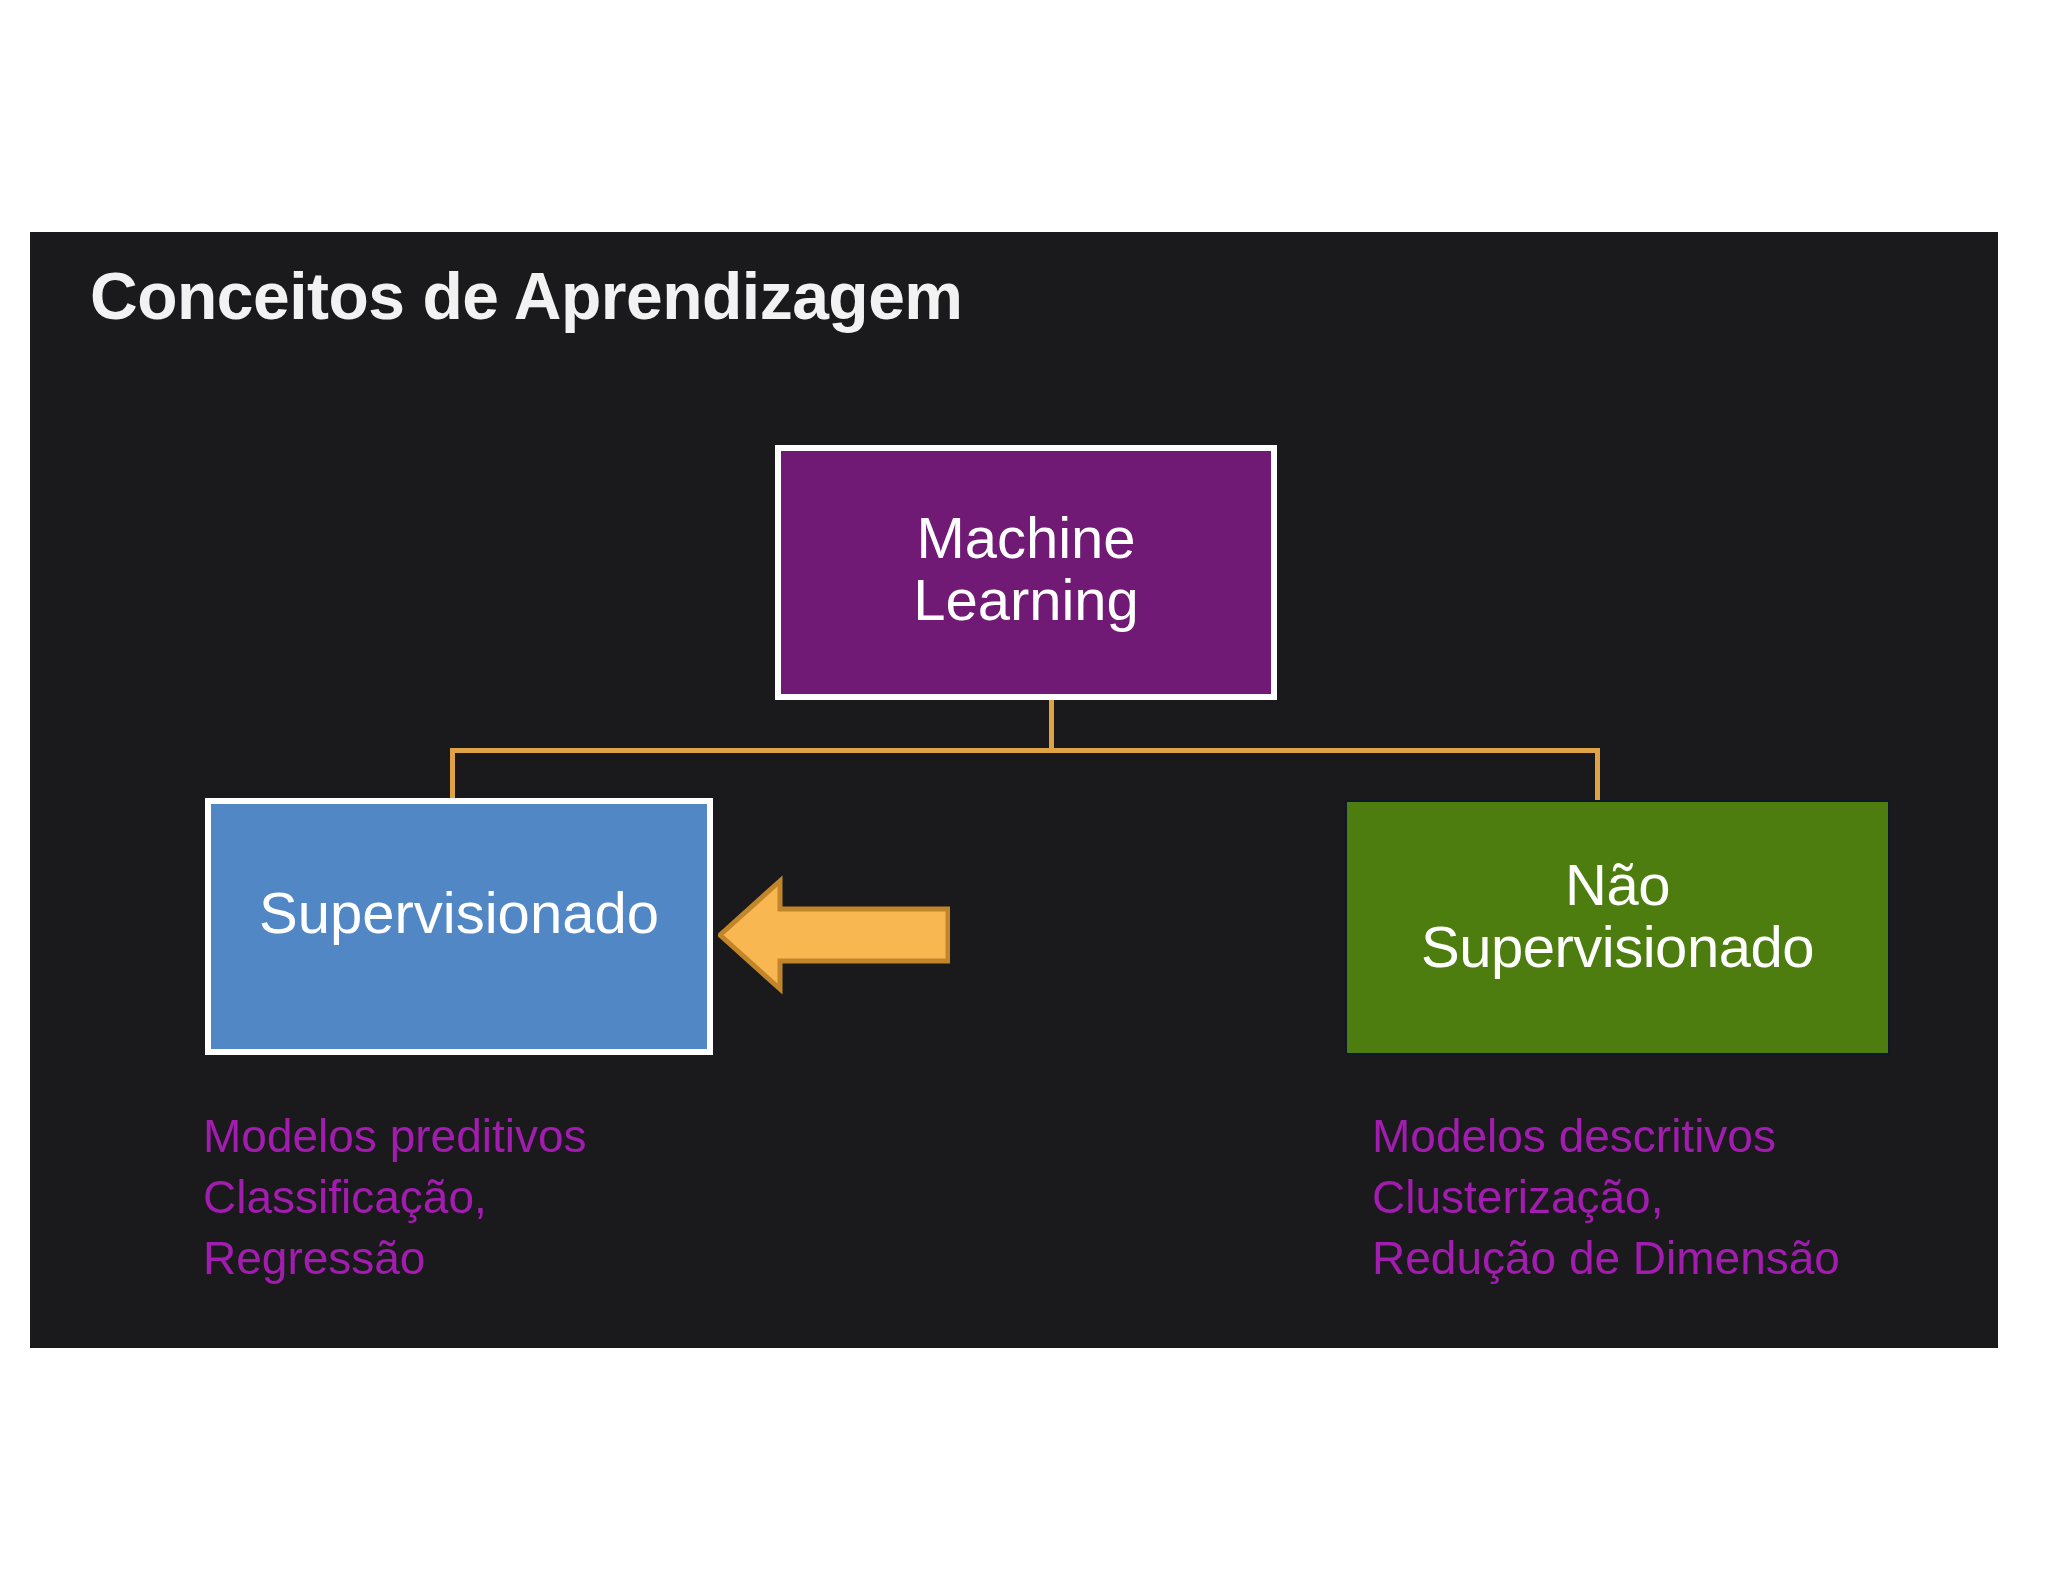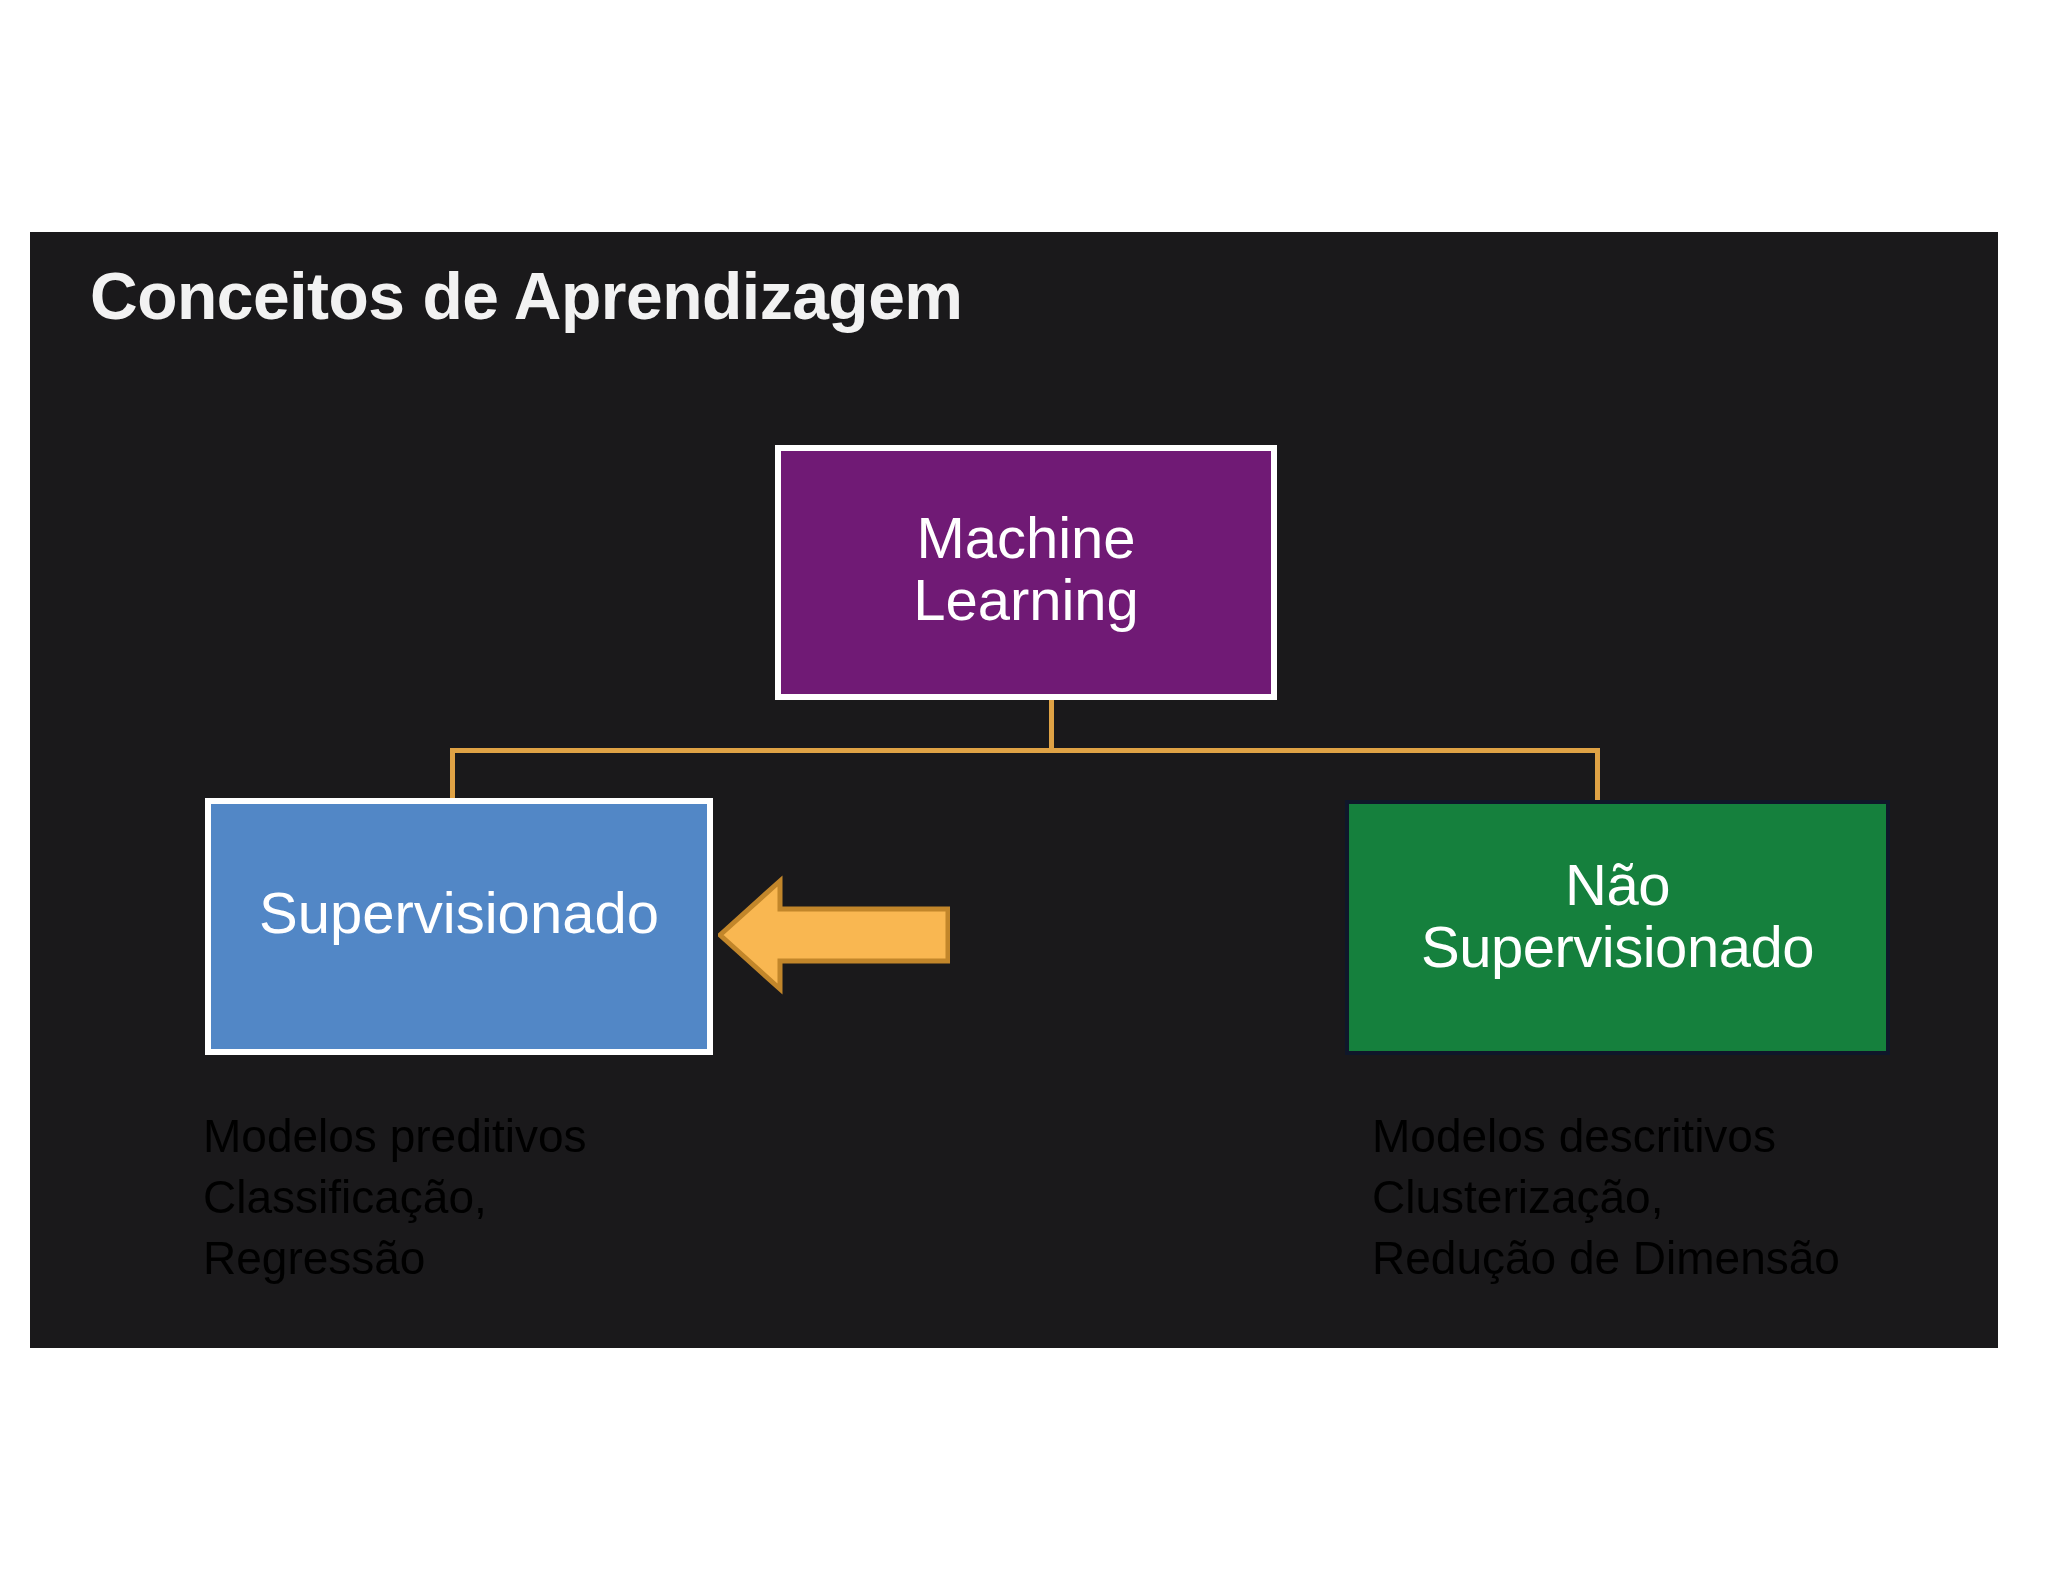--- a/index.html
+++ b/index.html
@@ -88,43 +88,43 @@
     border: 6px solid #ffffff;
     font-size: 58px;
   }
   #node-sup .node-text { transform: translateY(-14px); white-space: nowrap; }
 
   #node-unsup {
     left: 1345px;
     top: 800px;
     width: 545px;
     height: 255px;
-    background: #15803d;
-    border: 4px solid #0f172a;
+    background: #4d7c0f;
+    border: 2px solid #0f172a;
     font-size: 58px;
   }
   #node-unsup .node-text {
     transform: translateY(-12px);
     white-space: nowrap;
     letter-spacing: -0.5px;
   }
 
   
   #arrow {
     position: absolute;
     left: 718px;
     top: 872px;
     width: 232px;
     height: 126px;
   }
 
   
   .caption {
     position: absolute;
-    color: #000000;
+    color: #a21caf;
     font-size: 46px;
     line-height: 1.33;
     white-space: pre-line;
   }
   #caption-left  { left: 203px;  top: 1106px; width: 620px; }
   #caption-right { left: 1372px; top: 1106px; width: 700px; }
 </style>
 </head>
 <body>
 

